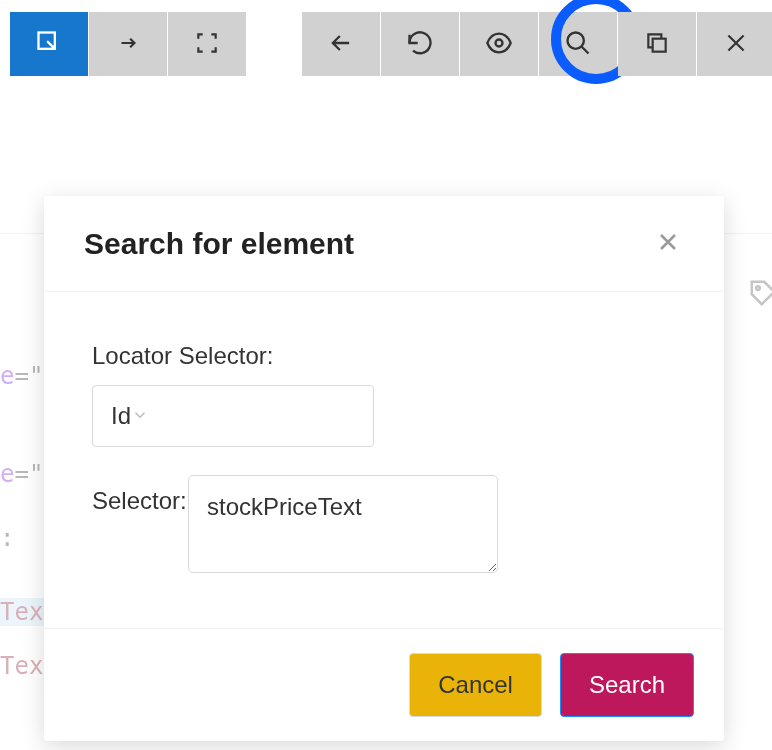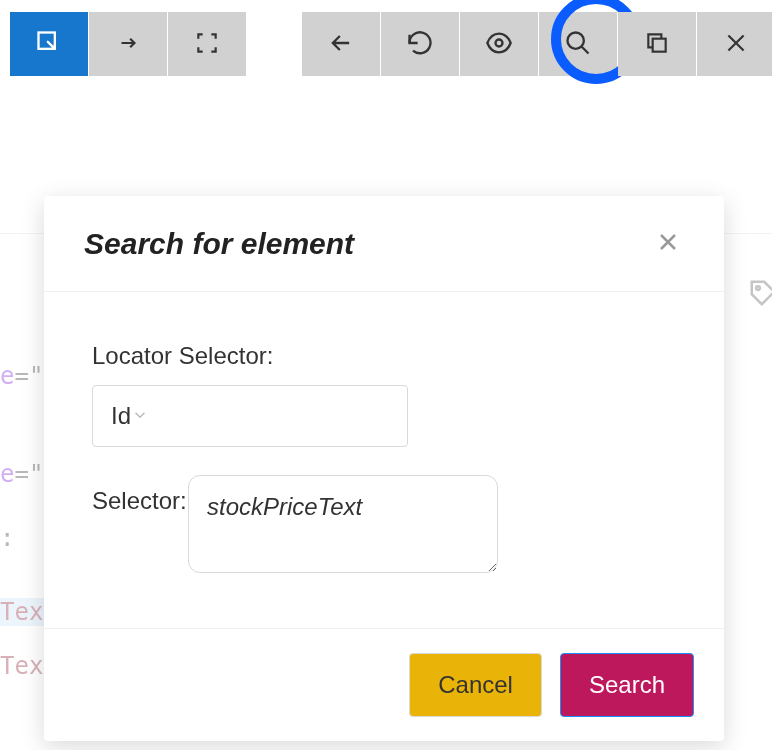--- a/index.html
+++ b/index.html
@@ -122,21 +122,20 @@
       display: flex;
       align-items: center;
       justify-content: space-between;
       padding: 30px 40px;
       border-bottom: 1px solid #f0f0f0;
     }
     .modal-title {
       font-size: 30px;
       font-weight: 600;
       color: #222;
-      font-style: italic;
     }
     .modal-close {
       color: #999;
       cursor: pointer;
       background: none;
       border: none;
       display: flex;
       align-items: center;
       padding: 4px;
     }
@@ -151,45 +150,44 @@
     }
     .form-label {
       font-size: 24px;
       color: #333;
       width: 195px;
       flex-shrink: 0;
       line-height: 38px;
     }
     .form-label.selector { width: 96px; line-height: 52px; }
     .select-box {
-      width: 316px;
+      width: 282px;
       height: 62px;
       border: 1px solid #d9d9d9;
       border-radius: 4px;
       display: flex;
       align-items: center;
       padding: 0 18px;
       font-size: 24px;
       color: #333;
       cursor: pointer;
       background: #fff;
     }
     .select-box svg { color: #bbb; }
     .textarea-box {
       width: 310px;
       height: 98px;
       border: 1px solid #d9d9d9;
-      border-radius: 12px;
+      border-radius: 5px;
       padding: 14px 18px;
       font-size: 24px;
       color: #333;
       resize: both;
       font-family: inherit;
       line-height: 1.4;
-      font-style: italic;
     }
     
     .modal-footer {
       border-top: 1px solid #f0f0f0;
       padding: 24px 30px;
       display: flex;
       justify-content: flex-end;
       gap: 18px;
     }
     .btn {

